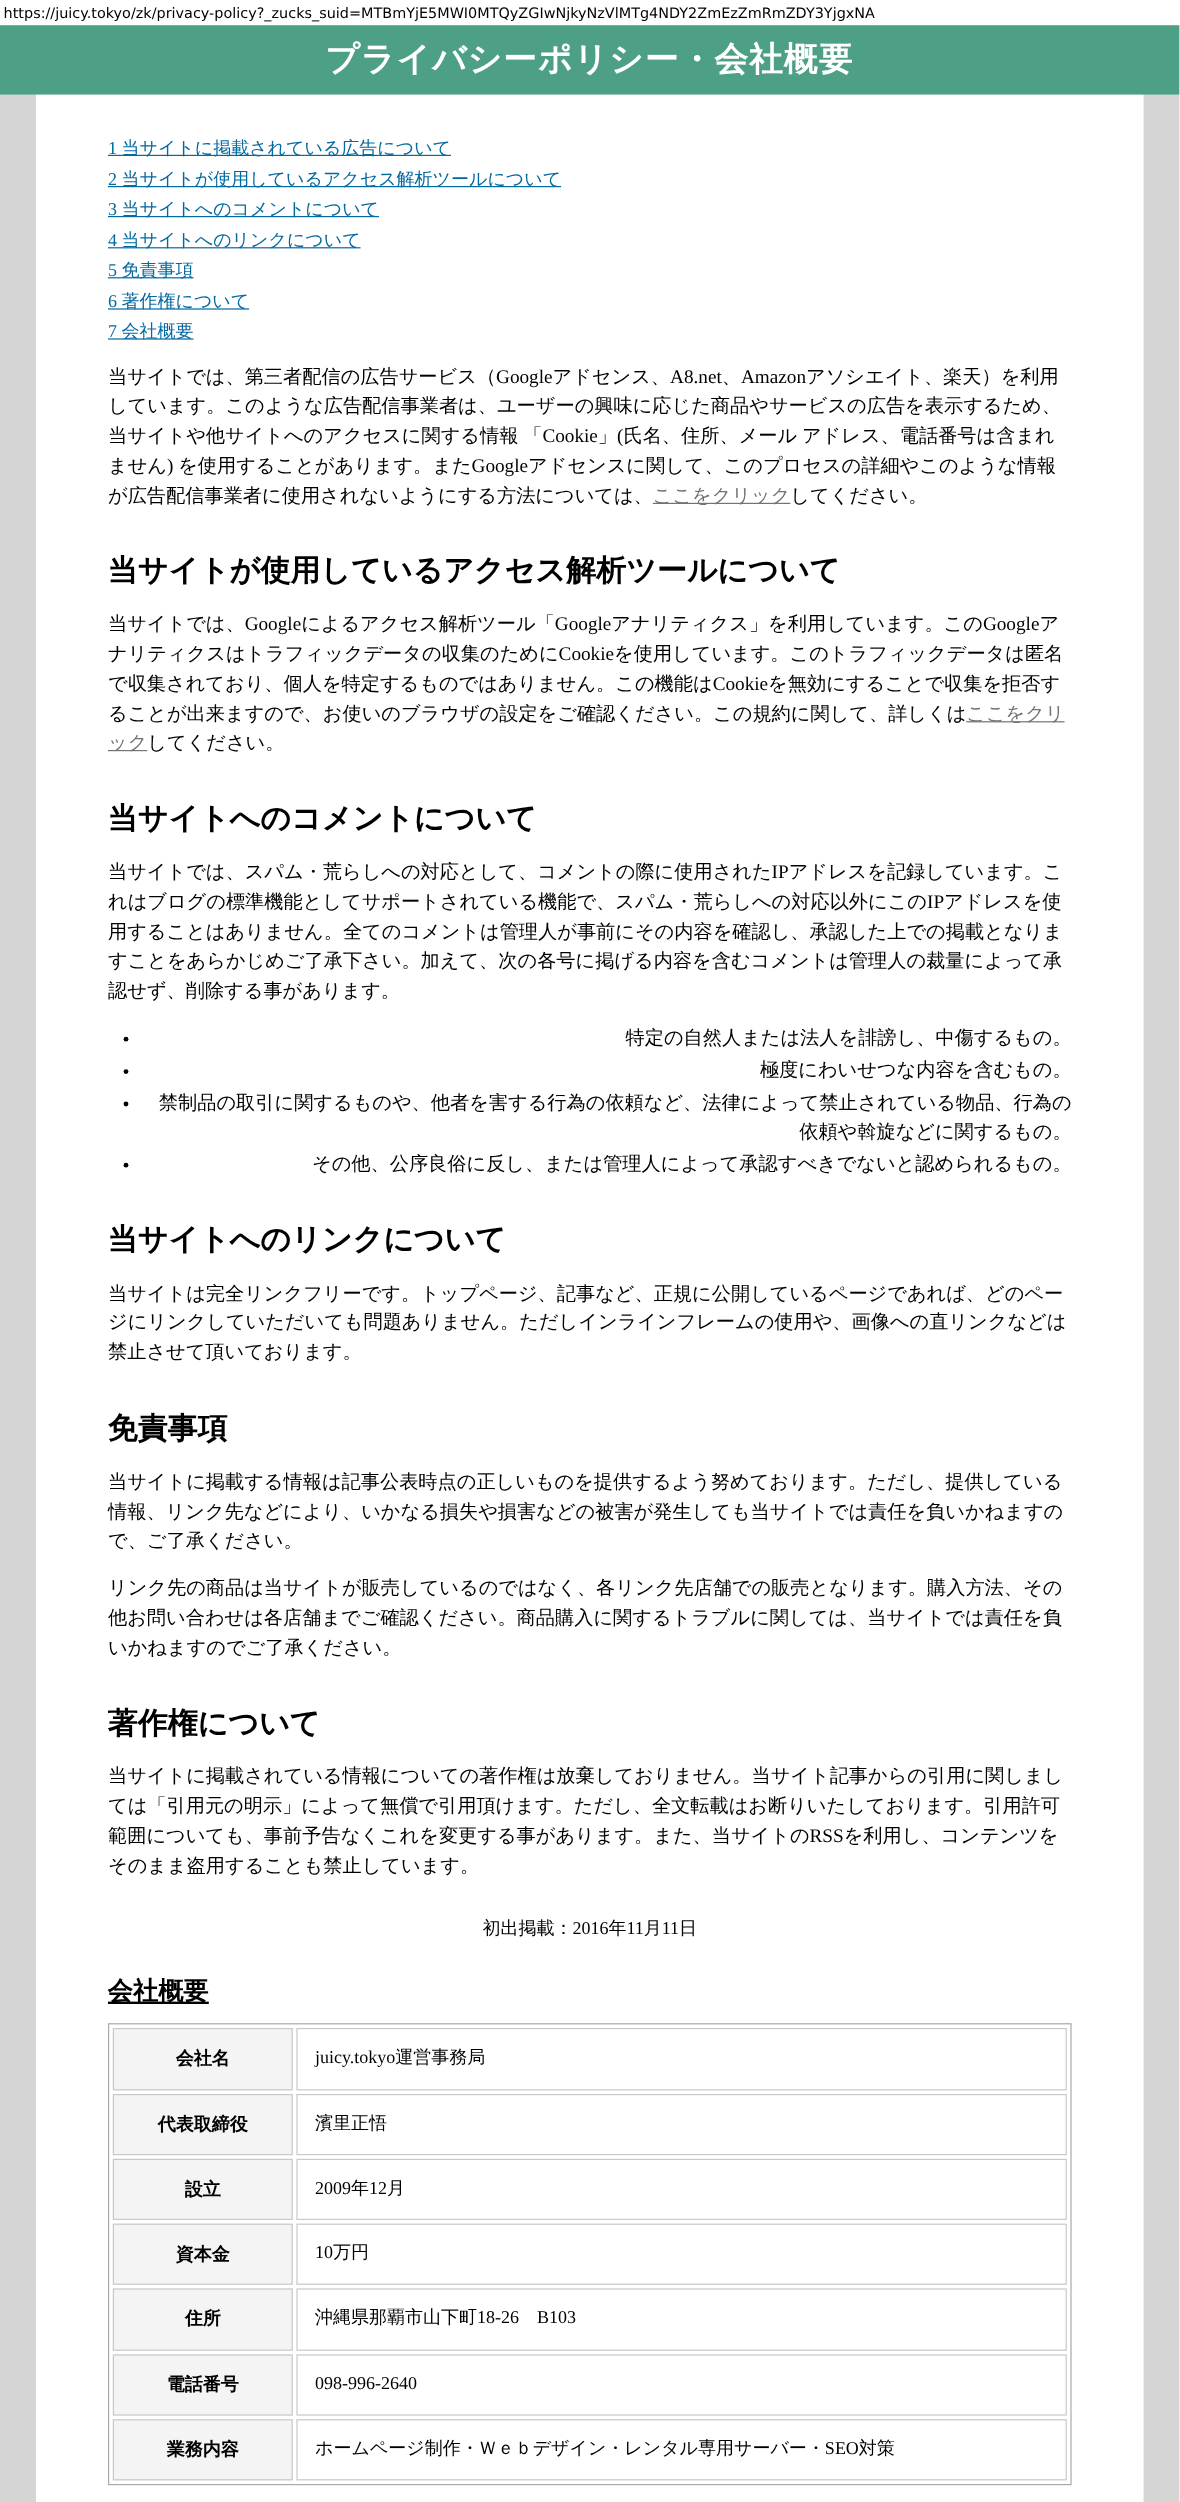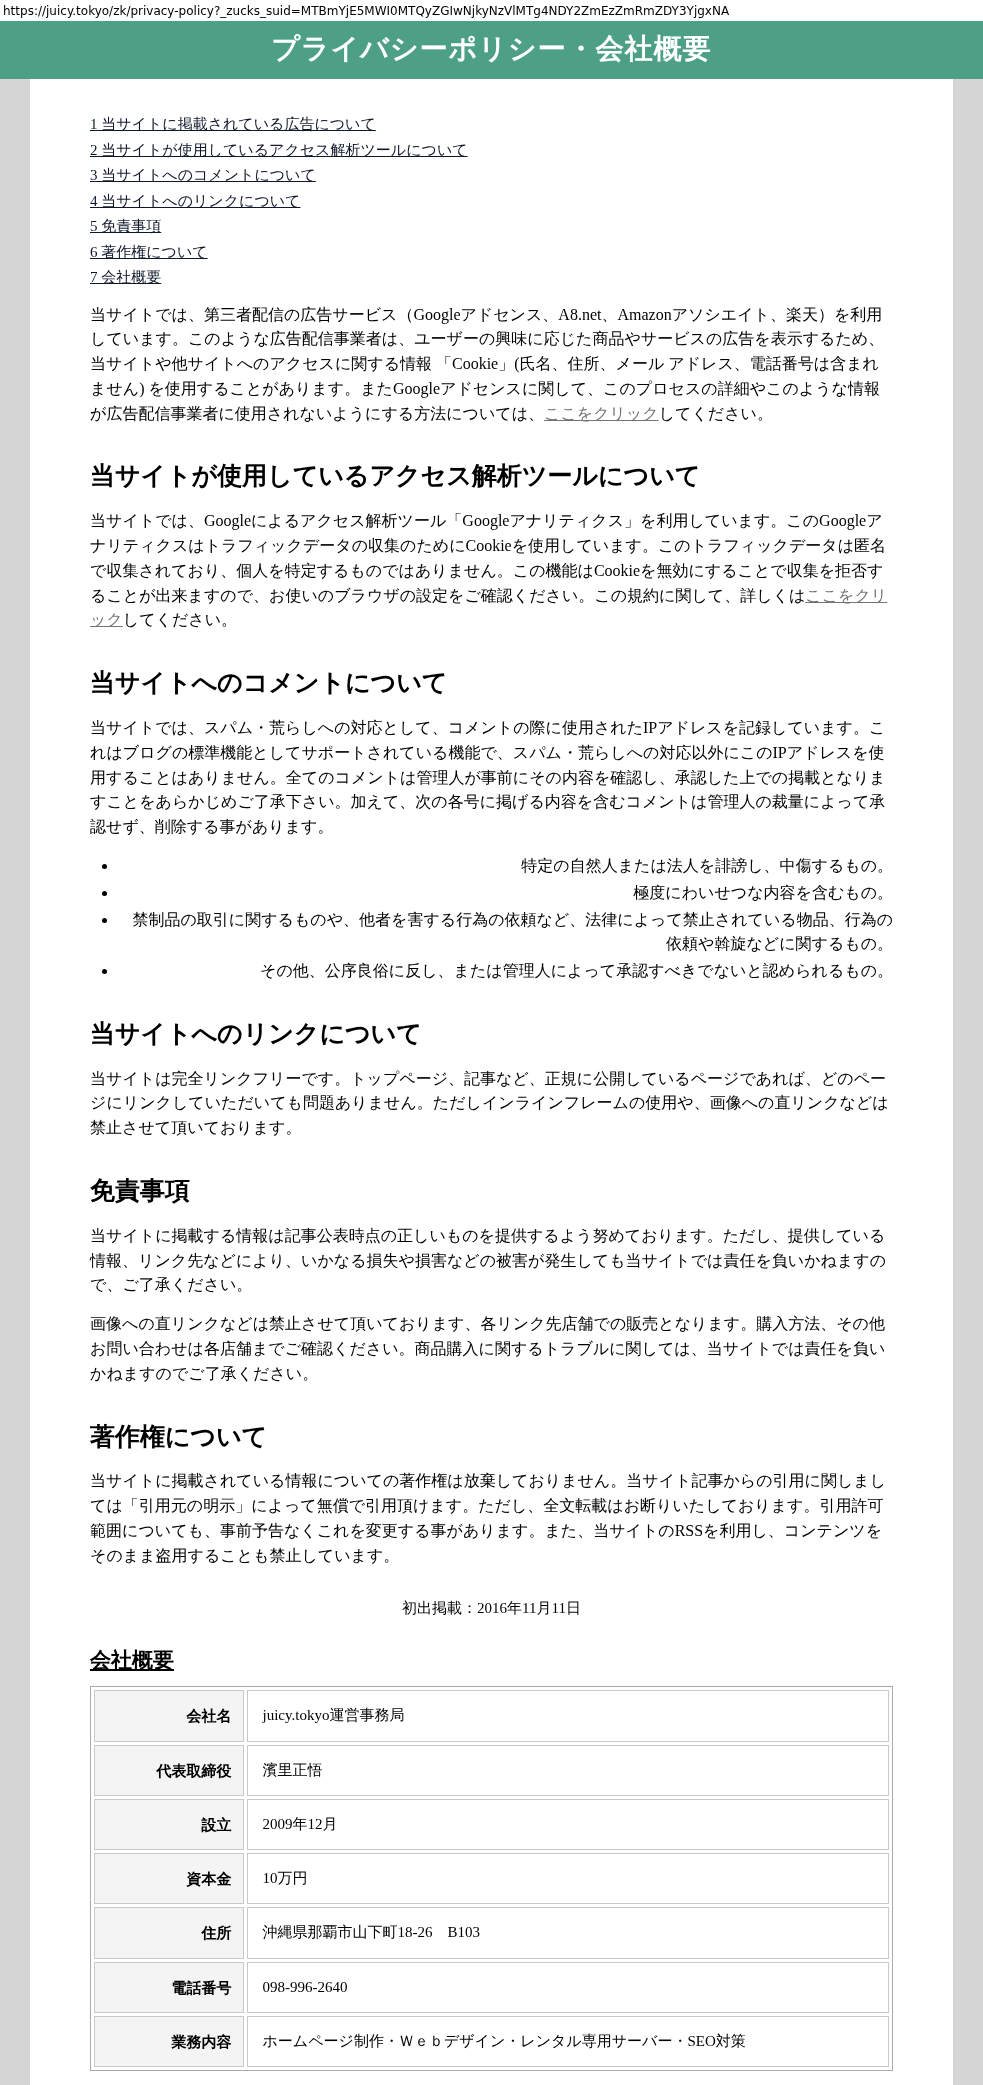--- a/index.html
+++ b/index.html
@@ -30,21 +30,21 @@
   .content {
     background: #ffffff;
     padding: 34px 60px 28px;
     font-family: "Liberation Serif", serif;
     font-size: 16px;
     line-height: 1.55;
   }
 
   .toc a {
     display: table;
-    color: #0f172a;
+    color: #0369a1;
     text-decoration: underline;
     font-size: 15px;
     line-height: 1.5;
     margin-bottom: 3px;
   }
 
   h1.section-heading {
     font-family: "Liberation Sans", sans-serif;
     font-weight: bold;
     font-size: 25px;
@@ -72,21 +72,21 @@
     border-collapse: separate;
     border-spacing: 3px;
     border: 1px solid #a9a9a9;
     background: #ffffff;
     margin-bottom: 6px;
   }
   table.company-table th {
     width: 19%;
     background: #f4f4f4;
     border: 1px solid #c9c9c9;
-    text-align: right;
+    text-align: center;
     vertical-align: middle;
     font-weight: bold;
     font-size: 15px;
     padding: 13px 12px;
     font-family: "Liberation Sans", sans-serif;
   }
   table.company-table td {
     border: 1px solid #c9c9c9;
     vertical-align: middle;
     font-size: 15px;
@@ -127,21 +127,21 @@
       <li>極度にわいせつな内容を含むもの。</li>
       <li>禁制品の取引に関するものや、他者を害する行為の依頼など、法律によって禁止されている物品、行為の依頼や斡旋などに関するもの。</li>
       <li>その他、公序良俗に反し、または管理人によって承認すべきでないと認められるもの。</li>
     </ul>
 
     <h1 class="section-heading">当サイトへのリンクについて</h1>
     <p>当サイトは完全リンクフリーです。トップページ、記事など、正規に公開しているページであれば、どのページにリンクしていただいても問題ありません。ただしインラインフレームの使用や、画像への直リンクなどは禁止させて頂いております。</p>
 
     <h1 class="section-heading">免責事項</h1>
     <p>当サイトに掲載する情報は記事公表時点の正しいものを提供するよう努めております。ただし、提供している情報、リンク先などにより、いかなる損失や損害などの被害が発生しても当サイトでは責任を負いかねますので、ご了承ください。</p>
-    <p>画像への直リンクなどは禁止させて頂いております、各リンク先店舗での販売となります。購入方法、その他お問い合わせは各店舗までご確認ください。商品購入に関するトラブルに関しては、当サイトでは責任を負いかねますのでご了承ください。</p>
+    <p>リンク先の商品は当サイトが販売しているのではなく、各リンク先店舗での販売となります。購入方法、その他お問い合わせは各店舗までご確認ください。商品購入に関するトラブルに関しては、当サイトでは責任を負いかねますのでご了承ください。</p>
 
     <h1 class="section-heading">著作権について</h1>
     <p>当サイトに掲載されている情報についての著作権は放棄しておりません。当サイト記事からの引用に関しましては「引用元の明示」によって無償で引用頂けます。ただし、全文転載はお断りいたしております。引用許可範囲についても、事前予告なくこれを変更する事があります。また、当サイトのRSSを利用し、コンテンツをそのまま盗用することも禁止しています。</p>
     <div class="pub-date">初出掲載：2016年11月11日</div>
 
     <h2 class="company-heading">会社概要</h2>
     <table class="company-table">
       <tbody>
         <tr>
           <th>会社名</th>

